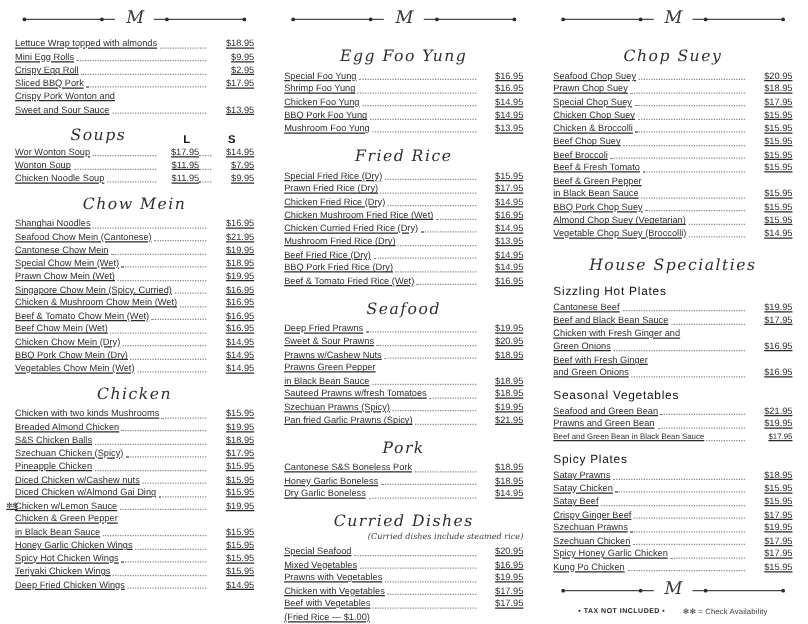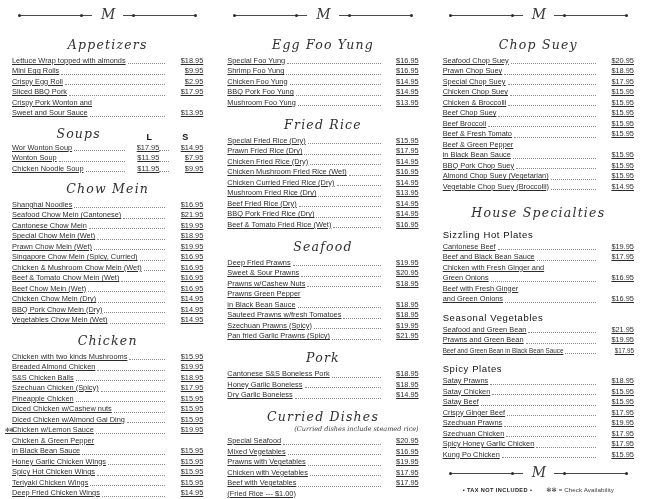--- a/index.html
+++ b/index.html
@@ -183,21 +183,20 @@
   <div class="column left">
     <div class="ornament">
       <div class="rule"></div>
       <div class="dot d1"></div>
       <div class="dot d2"></div>
       <div class="dot d3"></div>
       <div class="dot d4"></div>
       <div class="mono">M</div>
     </div>
 
-    <div class="sect-title">Appetizers</div>
     <div class="items">
         <div class="row">
           <span class="mark"></span>
           <span class="name">Lettuce Wrap topped with almonds</span>
           <span class="leader"></span>
           <span class="price p1">$18.95</span>
         </div>
         <div class="row">
           <span class="mark"></span>
           <span class="name">Mini Egg Rolls</span>

